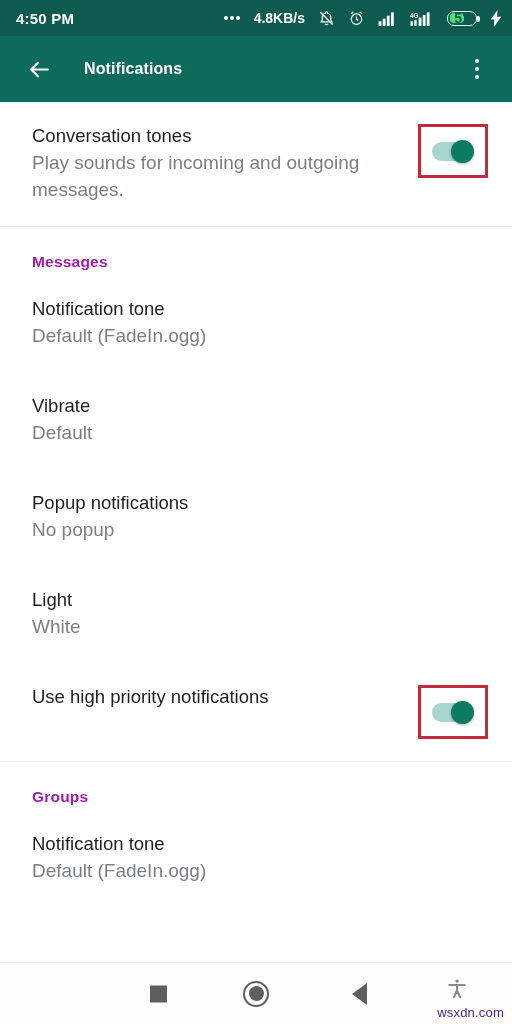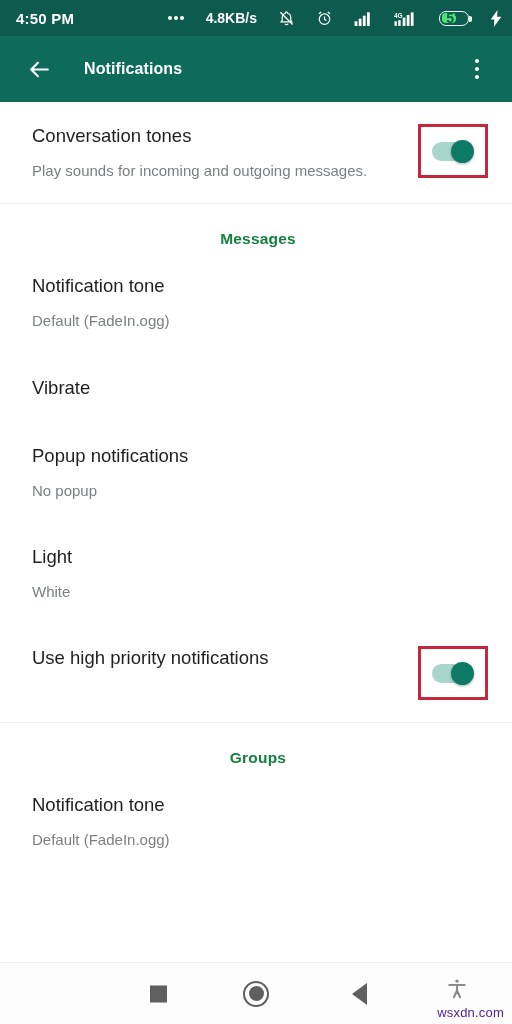--- a/index.html
+++ b/index.html
@@ -11,21 +11,21 @@
   }
   .phone { position:relative; width:512px; height:1024px; background:#fff; }
 
   
   .statusbar{
     height:36px; background:#0c5b4e; color:#fff;
     display:flex; align-items:center; justify-content:space-between;
     padding:0 10px 0 16px;
   }
   .clock{ font-size:15px; font-weight:bold; letter-spacing:.2px; }
-  .sb-right{ display:flex; align-items:center; gap:21px; }
+  .sb-right{ display:flex; align-items:center; gap:13px; }
   .dots{ display:flex; align-items:flex-end; gap:2px; margin-right:1px; }
   .dots i{ width:4px; height:4px; background:#fff; border-radius:50%; display:block; }
   .netspeed{ font-size:14px; font-weight:bold; }
   .sb-ico{ display:block; }
 
   .batt{
     position:relative; width:30px; height:15px; border:1.7px solid #eafff6;
     border-radius:7px; display:flex; align-items:center; padding:1.6px;
   }
   .batt::after{
@@ -53,25 +53,25 @@
   .kebab i{ width:4.4px; height:4.4px; background:#fff; border-radius:50%; display:block; }
 
   
   .content{ background:#fff; }
   .row{
     position:relative; display:flex; align-items:flex-start;
     padding:22px 24px 22px 32px; min-height:56px;
   }
   .row-text{ flex:1; padding-right:14px; }
   .row-title{ font-size:18.5px; color:#1f1f1f; line-height:1.3; }
-  .row-sub{ font-size:15px; color:#7b7f83; line-height:1.42; margin-top:12px; }
+  .row-sub{ font-size:19px; color:#7b7f83; line-height:1.42; margin-top:2px; }
   .divider{ height:1px; background:#eceef0; width:100%; }
   .section-head{
-    font-size:15.5px; font-weight:bold; color:#15803d;
-    padding:26px 28px 4px 32px; letter-spacing:.2px;text-align:center;
+    font-size:15.5px; font-weight:bold; color:#a21caf;
+    padding:26px 28px 4px 32px; letter-spacing:.2px;
   }
 
   
   .sw-wrap{
     position:relative; width:70px; height:54px; flex:none;
     display:flex; align-items:center; justify-content:center;
     border:3px solid #c2293d; background:#fff;
   }
   .switch{ position:relative; width:42px; height:22px; }
   .track{
@@ -196,20 +196,21 @@
     <div class="row">
       <div class="row-text">
         <div class="row-title">Notification tone</div>
         <div class="row-sub">Default (FadeIn.ogg)</div>
       </div>
     </div>
 
     <div class="row">
       <div class="row-text">
         <div class="row-title">Vibrate</div>
+        <div class="row-sub">Default</div>
       </div>
     </div>
 
     <div class="row">
       <div class="row-text">
         <div class="row-title">Popup notifications</div>
         <div class="row-sub">No popup</div>
       </div>
     </div>
 

